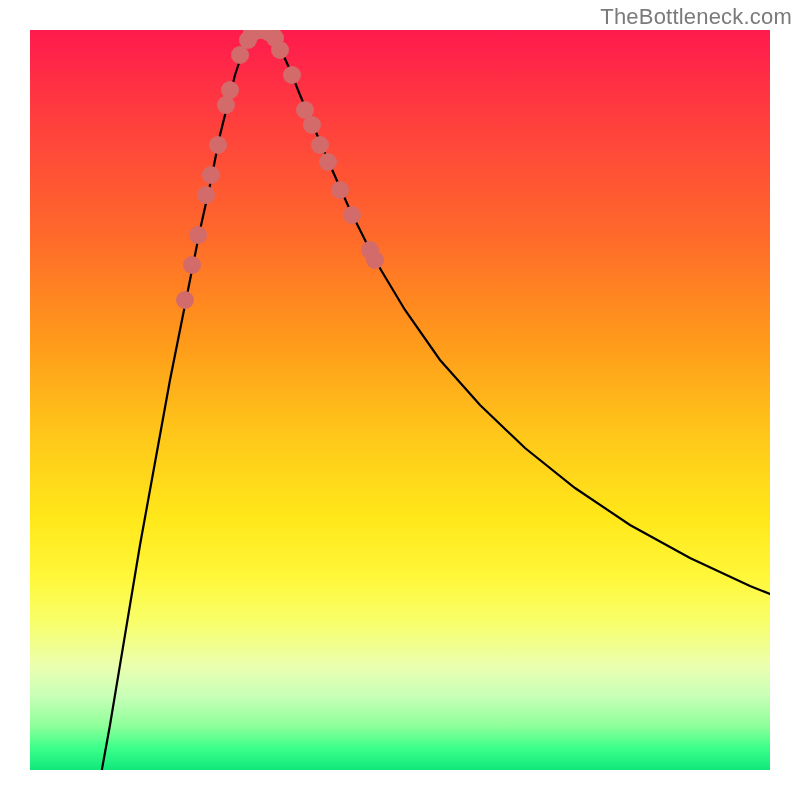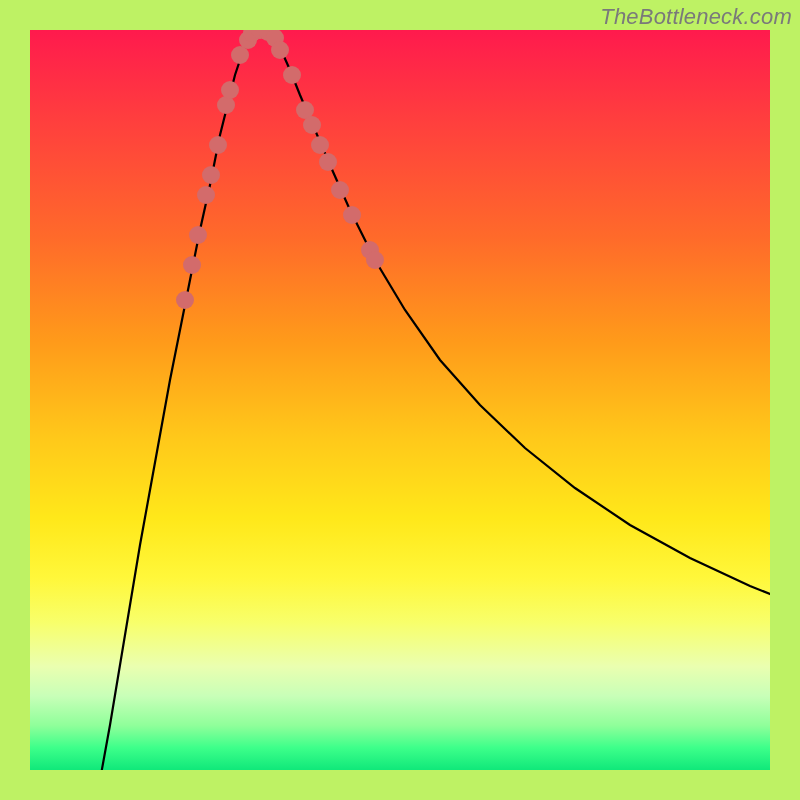--- a/index.html
+++ b/index.html
@@ -8,22 +8,21 @@
     width: 800px;
     height: 800px;
     background: #000;
     overflow: hidden;
     font-family: Arial, Helvetica, sans-serif;
   }
   .frame {
     position: relative;
     width: 800px;
     height: 800px;
-    background: #bef264;
-    font-style: italic;
+    background: #ffffff;
   }
   .plot {
     position: absolute;
     left: 30px;
     top: 30px;
     width: 740px;
     height: 740px;
     background: linear-gradient(
       to bottom,
       #ff1a4d 0%,

